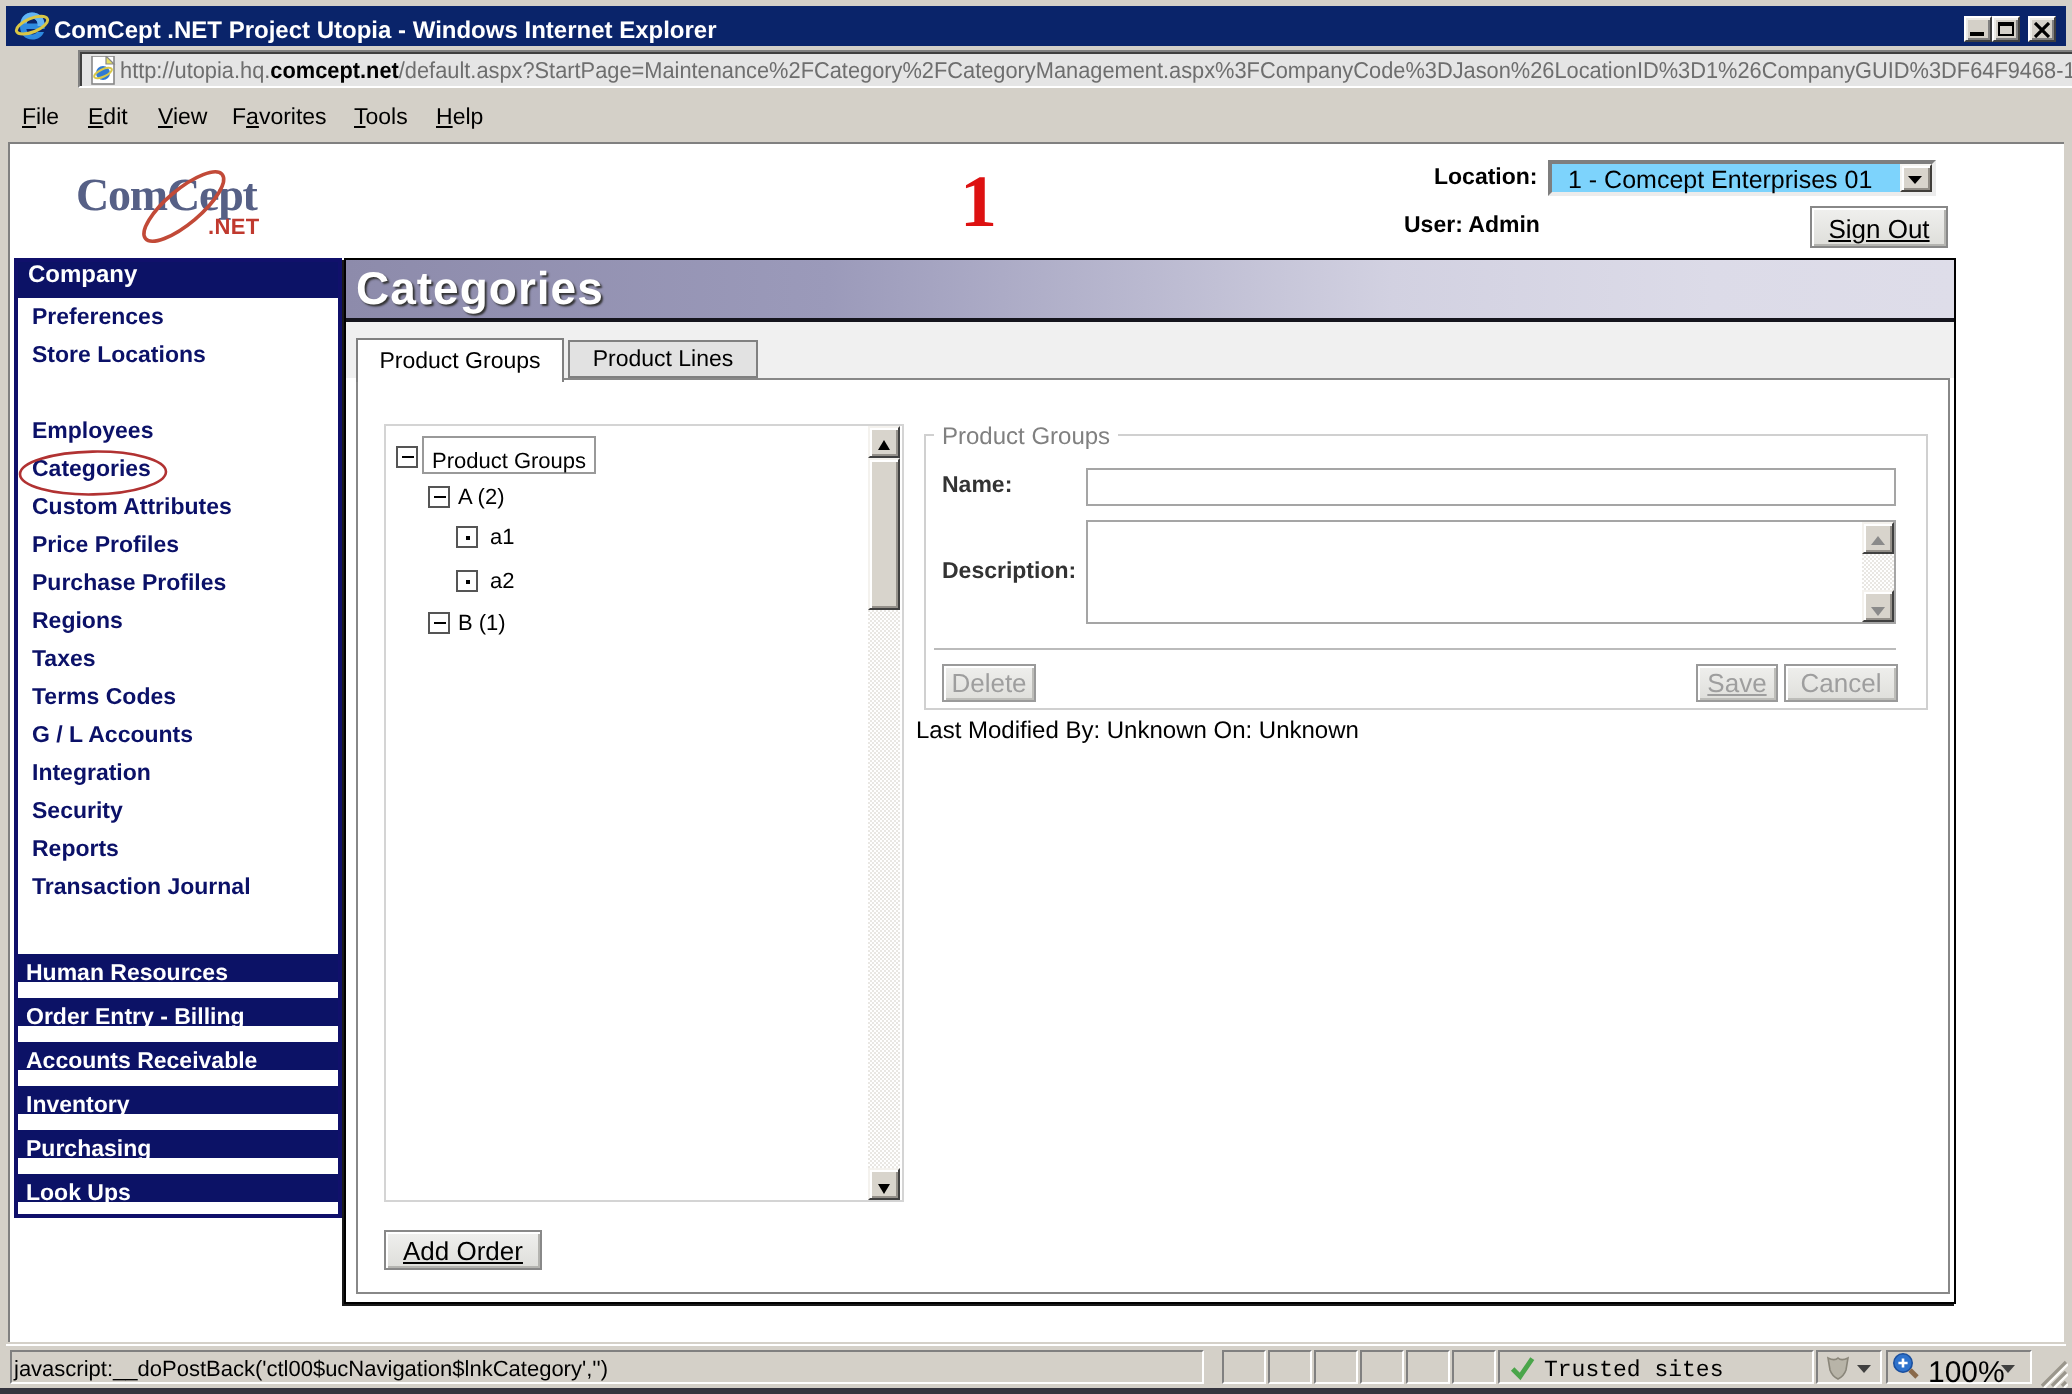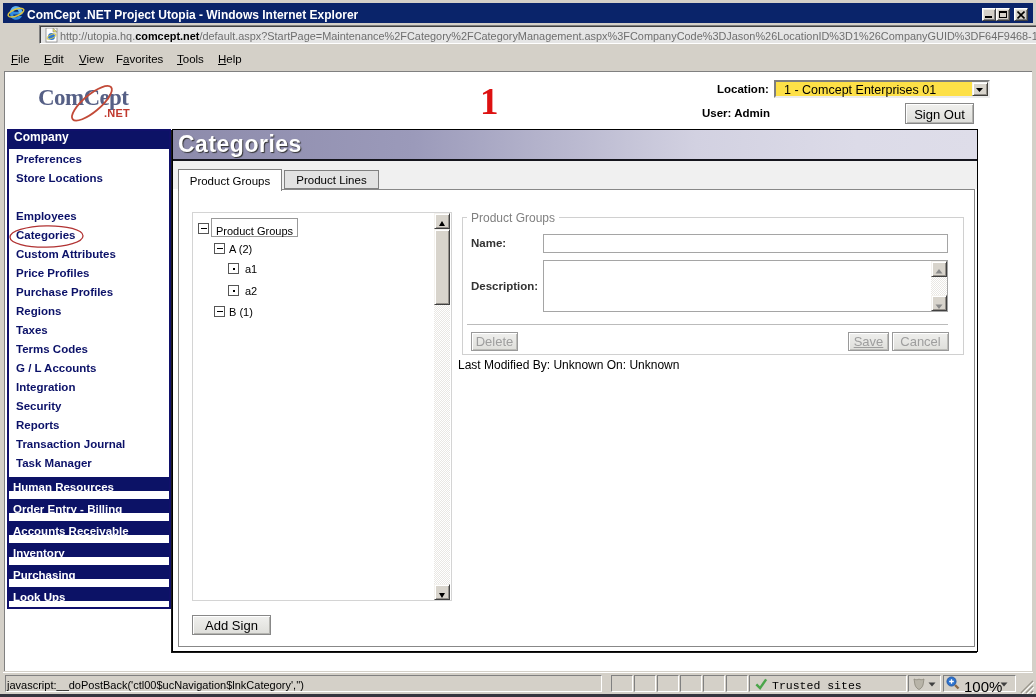--- a/index.html
+++ b/index.html
@@ -17,23 +17,23 @@
 .menuitem { top:6px; font-size:11.5px; color:#000; }
 .menuitem u { text-decoration:underline; }
 #viewport { left:4px; top:71px; width:1028px; height:600px; background:#fff; border-top:1px solid #808080; border-left:1px solid #808080; overflow:hidden; }
 #statusbar { left:3px; top:672px; width:1030px; height:22px; background:#d4d0c8; border-top:1px solid #fff; }
 #statusbottom { left:0px; top:694px; width:1036px; height:3px; background:#35353f; }
 .seg { top:2px; width:22px; height:17px; border:1px solid; border-color:#808080 #fff #fff #808080; }
 
 #logo { left:33px; top:11px; width:200px; height:50px; }
 #bigone { left:475px; top:8px; font-family:"Liberation Serif", serif; font-weight:bold; font-size:37px; color:#dd1111; }
 .hlabel { font-weight:bold; font-size:11.5px; color:#000; }
-#selloc { left:769px; top:8px; width:216px; height:18px; border:2px solid; border-color:#7e7e7e #ececec #ececec #7e7e7e; background:#fde047; }
+#selloc { left:769px; top:8px; width:194px; height:18px; border:2px solid; border-color:#7e7e7e #ececec #ececec #7e7e7e; background:#7dd3fc; }
 #signout { left:900px; top:31px; width:69px; height:21px; }
-.btn3d { background:linear-gradient(#f0f0ee,#dededa); border:1px solid #888; box-shadow:inset 1px 1px 0 #fff, inset -1px -1px 0 #b4b4b0; font-size:13px; color:#000; text-align:center; }
+.btn3d { background:linear-gradient(#f0f0ee,#dededa); border:1px solid #888; box-shadow:inset 1px 1px 0 #fff, inset -1px -1px 0 #b4b4b0; font-size:13px; color:#000; text-align:center;text-decoration:underline; }
 
 #nav { left:2px; top:57px; width:164px; height:480px; border:2px solid #10106b; background:#fff; }
 #navhead { left:0; top:0; width:160px; height:18px; background:#0c1266; color:#fff; font-weight:bold; font-size:12px; padding:1px 0 0 5px; line-height:10px; }
 .navitem { left:0; width:160px; height:19px; color:#0b1168; font-weight:bold; font-size:11.5px; padding:3px 0 0 7px; white-space:nowrap; }
 .navsect { left:0; width:160px; height:14px; background:#0c1266; color:#fff; font-weight:bold; font-size:11.5px; padding:4px 0 0 4px; margin-bottom:2px; white-space:nowrap; }
 
 #mainpanel { left:167px; top:57px; width:806px; height:523px; border:1px solid #000; background:#fff; box-shadow:-1px 1px 0 #1a1a1a; }
 #pgtitle { left:0; top:0; width:804px; height:31px; background:linear-gradient(to right,#8d8bab 0%,#9b9aba 30%,#d2d1e1 65%,#dcdbe8 85%,#dedde9 100%); border-bottom:2px solid #15151d; color:#fff; font-weight:bold; font-size:23px; padding:1px 0 0 5px; text-shadow:1px 1px 1px #333; letter-spacing:0.5px; }
 #tabstrip { left:0; top:31px; width:804px; height:28px; background:#f0f0f0; }
 .tab { font-size:11.5px; text-align:center; }
@@ -140,21 +140,20 @@
     <div class="abs navitem" style="top:133px;">Price Profiles</div>
     <div class="abs navitem" style="top:152px;">Purchase Profiles</div>
     <div class="abs navitem" style="top:171px;">Regions</div>
     <div class="abs navitem" style="top:190px;">Taxes</div>
     <div class="abs navitem" style="top:209px;">Terms Codes</div>
     <div class="abs navitem" style="top:228px;">G / L Accounts</div>
     <div class="abs navitem" style="top:247px;">Integration</div>
     <div class="abs navitem" style="top:266px;">Security</div>
     <div class="abs navitem" style="top:285px;">Reports</div>
     <div class="abs navitem" style="top:304px;">Transaction Journal</div>
-    <div class="abs navitem" style="top:323px;">Task Manager</div>
     <div class="abs navsect" style="top:346px;">Human Resources</div>
     <div class="abs navsect" style="top:368px;">Order Entry - Billing</div>
     <div class="abs navsect" style="top:390px;">Accounts Receivable</div>
     <div class="abs navsect" style="top:412px;">Inventory</div>
     <div class="abs navsect" style="top:434px;">Purchasing</div>
     <div class="abs navsect" style="top:456px;">Look Ups</div>
   </div>
 
   <div class="abs" id="mainpanel">
     <div class="abs" id="pgtitle">Categories</div>
@@ -204,21 +203,21 @@
                 </svg></div>
           </div>
         </div>
         <div class="abs" style="left:4px;top:106px;width:481px;height:1px;background:#bbb;"></div>
         <div class="abs graybtn" style="left:8px;top:114px;width:47px;height:19px;padding-top:1px;">Delete</div>
         <div class="abs graybtn" style="left:385px;top:114px;width:41px;height:19px;padding-top:1px;text-decoration:underline;">Save</div>
         <div class="abs graybtn" style="left:429px;top:114px;width:57px;height:19px;padding-top:1px;">Cancel</div>
       </div>
       <div class="abs" style="left:279px;top:168px;font-size:12px;">Last Modified By: Unknown On: Unknown</div>
 
-      <div class="abs btn3d" style="left:13px;top:425px;width:79px;height:20px;padding-top:2px;font-size:13px;">Add Sign</div>
+      <div class="abs btn3d" style="left:13px;top:425px;width:79px;height:20px;padding-top:2px;font-size:13px;">Add Order</div>
     </div>
   </div>
 </div>
 
 <div class="abs" id="statusbar">
   <div class="abs" style="left:2px;top:2px;width:597px;height:17px;border:1px solid;border-color:#808080 #fff #fff #808080;padding:3px 0 0 1px;font-size:11px;white-space:nowrap;overflow:hidden;">javascript:__doPostBack('ctl00$ucNavigation$lnkCategory','')</div>
   <div class="abs seg" style="left:608px;"></div>
   <div class="abs seg" style="left:631px;"></div>
   <div class="abs seg" style="left:654px;"></div>
   <div class="abs seg" style="left:677px;"></div>

